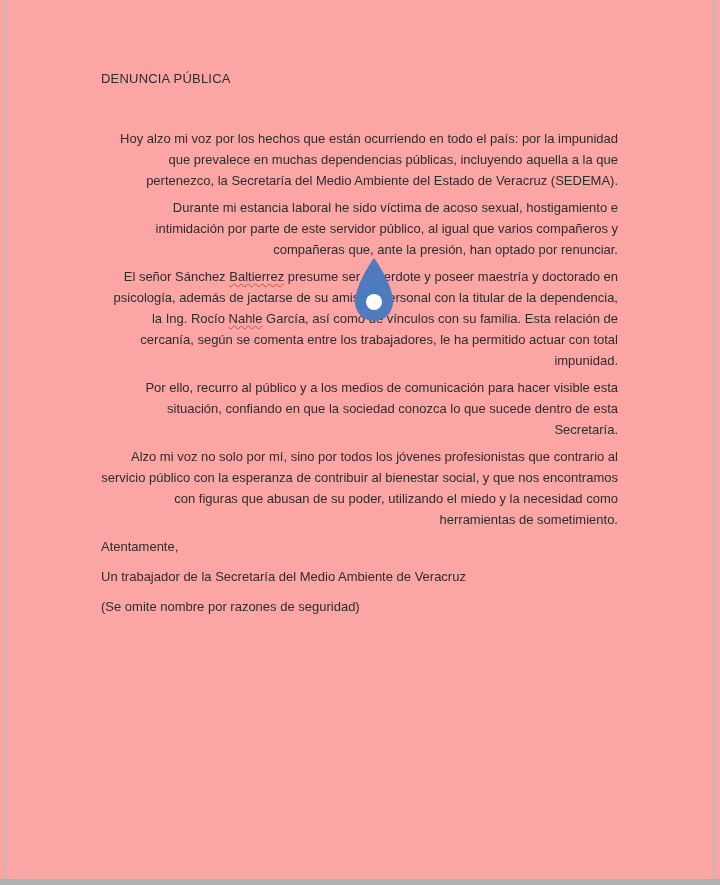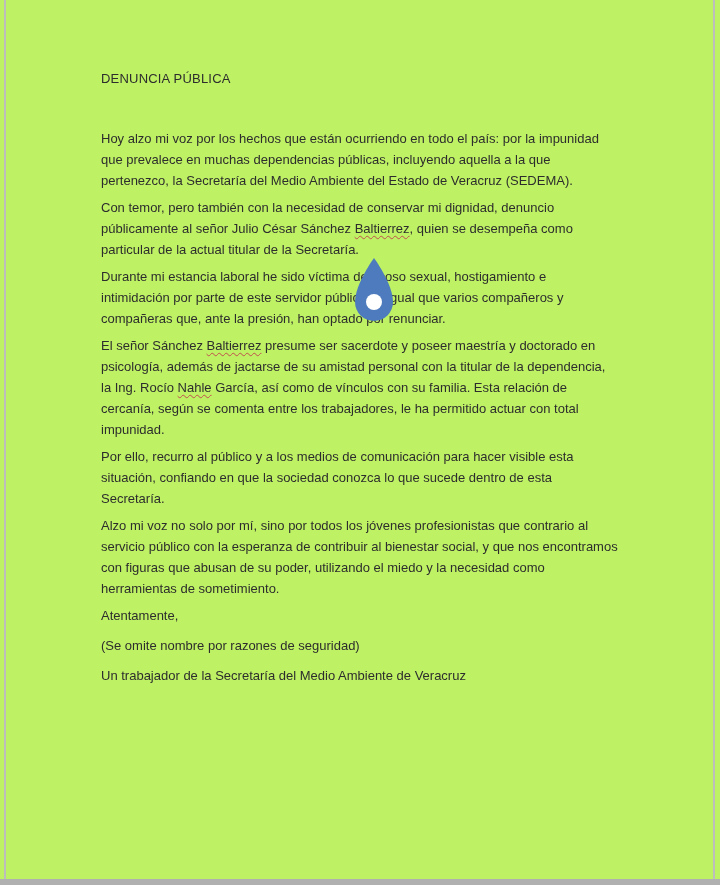--- a/index.html
+++ b/index.html
@@ -7,21 +7,21 @@
   body {
     width: 720px;
     height: 885px;
     font-family: "Liberation Sans", "DejaVu Sans", sans-serif;
     position: relative;
     overflow: hidden;
   }
   .page {
     position: absolute;
     inset: 0;
-    background: #bef264;
+    background: #fca5a5;
   }
   .edge-left {
     position: absolute;
     left: 4px; top: 0;
     width: 2px; height: 885px;
     background: #bdbdbd;
   }
   .edge-right {
     position: absolute;
     left: 713px; top: 0;
@@ -45,21 +45,21 @@
     cursor: text;
   }
   .doc-title {
     font-weight: 400;
     font-size: 13px;
     margin-bottom: 39px;
     letter-spacing: 0.2px;
   }
   .para {
     margin-bottom: 6px;
-    text-align: left;
+    text-align: right;
   }
   .closing-block {
   }
   .closing-line {
     margin-bottom: 9px;
   }
   .misspelled {
     text-decoration-line: underline;
     text-decoration-style: wavy;
     text-decoration-color: #c0504d;
@@ -82,30 +82,29 @@
 <div class="page">
 
   <div class="edge-left"></div>
   <div class="edge-right"></div>
   <div class="edge-bottom"></div>
 
   <div class="content">
     <p class="doc-title">DENUNCIA PÚBLICA</p>
     <div>
         <p class="para"><span>Hoy alzo mi voz por los hechos que están ocurriendo en todo el país: por la impunidad que prevalece en muchas dependencias públicas, incluyendo aquella a la que pertenezco, la Secretaría del Medio Ambiente del Estado de Veracruz (SEDEMA).</span></p>
-        <p class="para"><span>Con temor, pero también con la necesidad de conservar mi dignidad, denuncio públicamente al señor Julio César Sánchez </span><span class="misspelled">Baltierrez</span><span>, quien se desempeña como particular de la actual titular de la Secretaría.</span></p>
         <p class="para"><span>Durante mi estancia laboral he sido víctima de acoso sexual, hostigamiento e intimidación por parte de este servidor público, al igual que varios compañeros y compañeras que, ante la presión, han optado por renunciar.</span></p>
         <p class="para"><span>El señor Sánchez </span><span class="misspelled">Baltierrez</span><span> presume ser sacerdote y poseer maestría y doctorado en psicología, además de jactarse de su amistad personal con la titular de la dependencia, la Ing. Rocío </span><span class="misspelled">Nahle</span><span> García, así como de vínculos con su familia. Esta relación de cercanía, según se comenta entre los trabajadores, le ha permitido actuar con total impunidad.</span></p>
         <p class="para"><span>Por ello, recurro al público y a los medios de comunicación para hacer visible esta situación, confiando en que la sociedad conozca lo que sucede dentro de esta Secretaría.</span></p>
         <p class="para"><span>Alzo mi voz no solo por mí, sino por todos los jóvenes profesionistas que contrario al servicio público con la esperanza de contribuir al bienestar social, y que nos encontramos con figuras que abusan de su poder, utilizando el miedo y la necesidad como herramientas de sometimiento.</span></p>
       </div>
     <div class="closing-block">
         <p class="closing-line">Atentamente,</p>
+        <p class="closing-line">Un trabajador de la Secretaría del Medio Ambiente de Veracruz</p>
         <p class="closing-line">(Se omite nombre por razones de seguridad)</p>
-        <p class="closing-line">Un trabajador de la Secretaría del Medio Ambiente de Veracruz</p>
       </div>
   </div>
 
   <div class="cursor-handle">
     <svg viewBox="0 0 38 64" xmlns="http://www.w3.org/2000/svg">
       <path d="M19 1 C 19 1, 38 27, 38 45 A 19 19 0 1 1 0 45 C 0 27, 19 1, 19 1 Z" fill="#4d7bbd"></path>
       <circle cx="19" cy="45" r="8" fill="#ffffff"></circle>
     </svg>
   </div>
 

